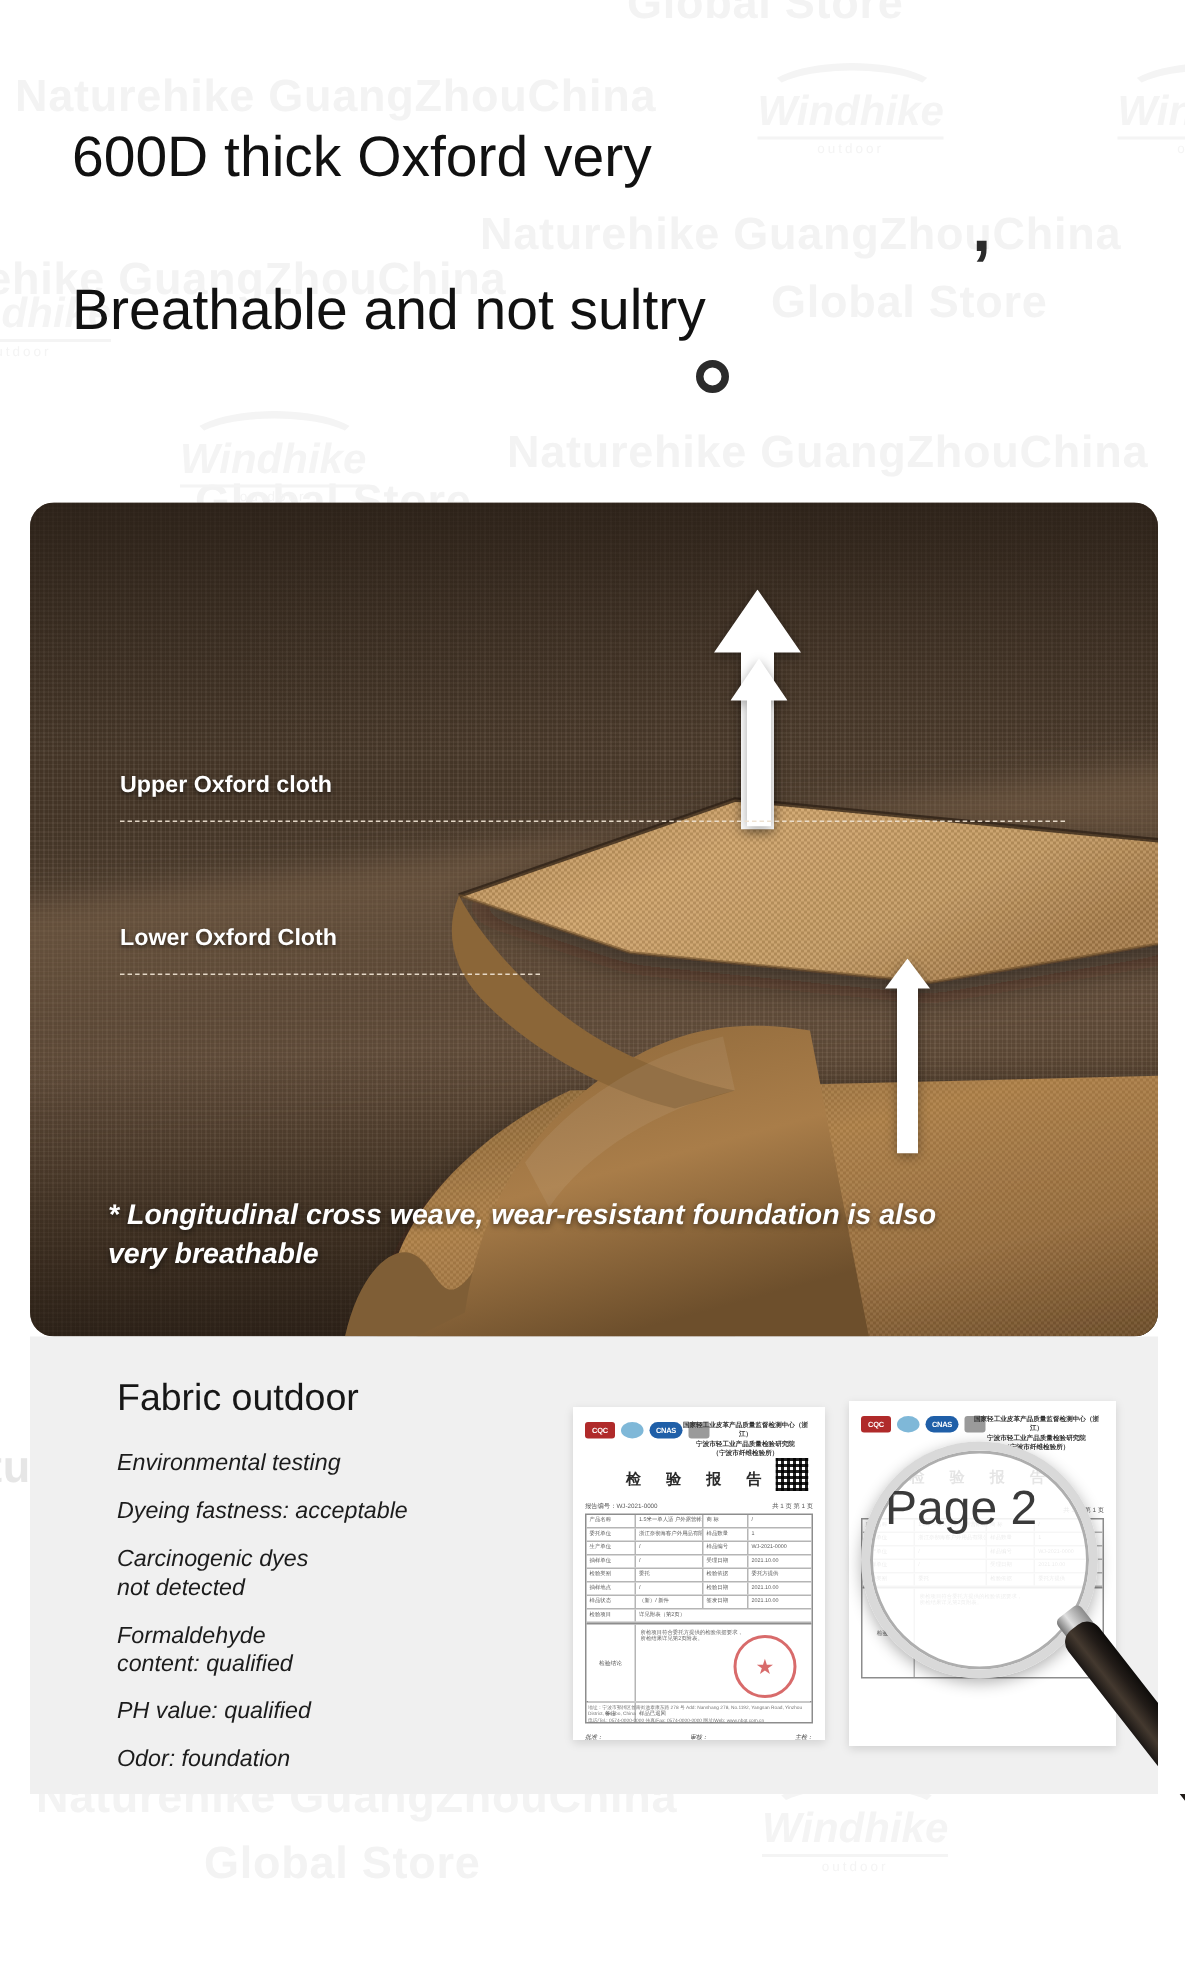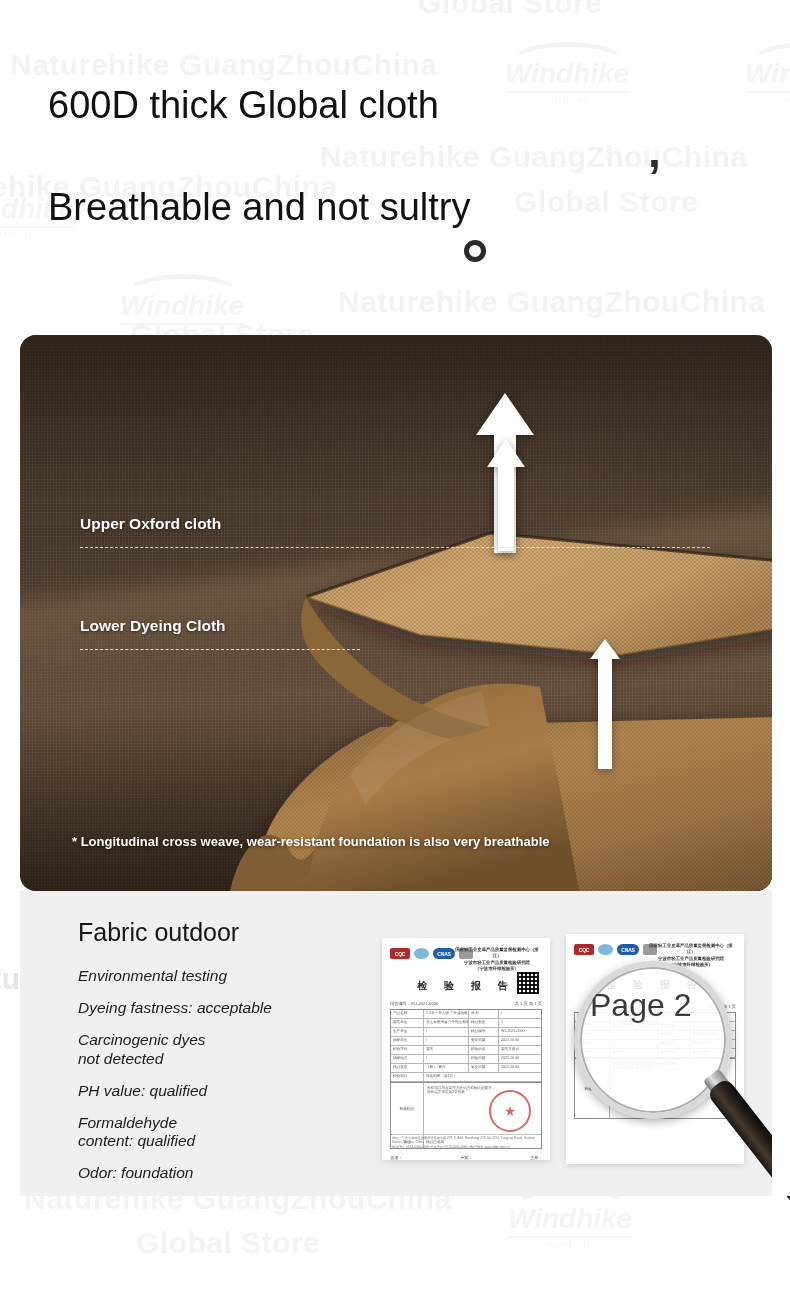--- a/index.html
+++ b/index.html
@@ -156,24 +156,25 @@
     height: 0;
     border-top: 1.5px dashed #ece0cf;
     opacity: 0.95;
   }
   .hero-note {
     position: absolute;
     z-index: 7;
     left: 52px; bottom: 40px;
     width: 560px;
     color: #ffffff;
-    font-size: 13px;
+    font-size: 19px;
     font-weight: 700;
     line-height: 1.4;
     text-shadow: 0 1px 4px rgba(0,0,0,0.6);
+    font-style: italic;
   }
 
   
   .cert-panel {
     position: absolute;
     left: 20px; top: 891px;
     width: 752px; height: 305px;
     background: #f0f0f0;
     z-index: 3;
   }
@@ -387,21 +388,21 @@
     <div class="wm-text" style="left:24px; top:1182px; font-size:30px;">Naturehike GuangZhouChina</div>
     <div class="wm-text" style="left:136px; top:1226px; font-size:30px;">Global Store</div>
     <div class="wm-brand" style="left:508px; top:1205px; font-size:28px;">
       <span>Windhike</span>
       <span class="wm-brand-sub" style="font-size:9px;">outdoor</span>
     </div>
     <div class="wm-arc" style="left:511px; top:1187px; width:120px; height:44px;"></div>
   </div>
 
   <div class="headline-block">
-    <div class="headline-line l1">600D thick Global cloth</div>
+    <div class="headline-line l1">600D thick Oxford very</div>
     <div class="headline-line l2">Breathable and not sultry</div>
   </div>
   <div class="headline-comma">,</div>
   <div class="headline-period">
       <span class="ring"></span>
     </div>
 
   <div class="hero">
     <div class="weave"></div>
     <div class="bg-dark-top"></div>
@@ -473,38 +474,38 @@
     </div>
     <div class="arrow" style="left:570px; top:304px;">
       <svg width="30" height="130" viewBox="0 0 30 130">
         <polygon points="15,0 30,20 22,20 22,130 8,130 8,20 0,20" fill="#ffffff"></polygon>
       </svg>
     </div>
 
     <div class="hero-label" style="left:60px; top:180px;">Upper Oxford cloth</div>
     <div class="hero-dash" style="left:60px; top:212px; width:630px;"></div>
 
-    <div class="hero-label" style="left:60px; top:282px;">Lower Dyeing Cloth</div>
+    <div class="hero-label" style="left:60px; top:282px;">Lower Oxford Cloth</div>
     <div class="hero-dash" style="left:60px; top:314px; width:280px;"></div>
 
     <div class="hero-note">* Longitudinal cross weave, wear-resistant foundation is also very breathable</div>
   </div>
 
   <div class="cert-panel">
 
     <div class="cert-title">Fabric outdoor</div>
 
     <div class="cert-list">
       <div class="cert-item">Environmental testing</div>
       <div class="cert-item">Dyeing fastness: acceptable</div>
       <div class="cert-item">Carcinogenic dyes
 not detected</div>
-      <div class="cert-item">PH value: qualified</div>
       <div class="cert-item">Formaldehyde
 content: qualified</div>
+      <div class="cert-item">PH value: qualified</div>
       <div class="cert-item">Odor: foundation</div>
     </div>
 
     <div class="doc doc-a">
       <div class="doc-inner">
         <div class="doc-logos">
           <span class="logo-chip logo-cqc">CQC</span>
           <span class="logo-cnas-b"></span>
           <span class="logo-chip logo-cnas-d">CNAS</span>
           <span class="logo-chip logo-mini"></span>

